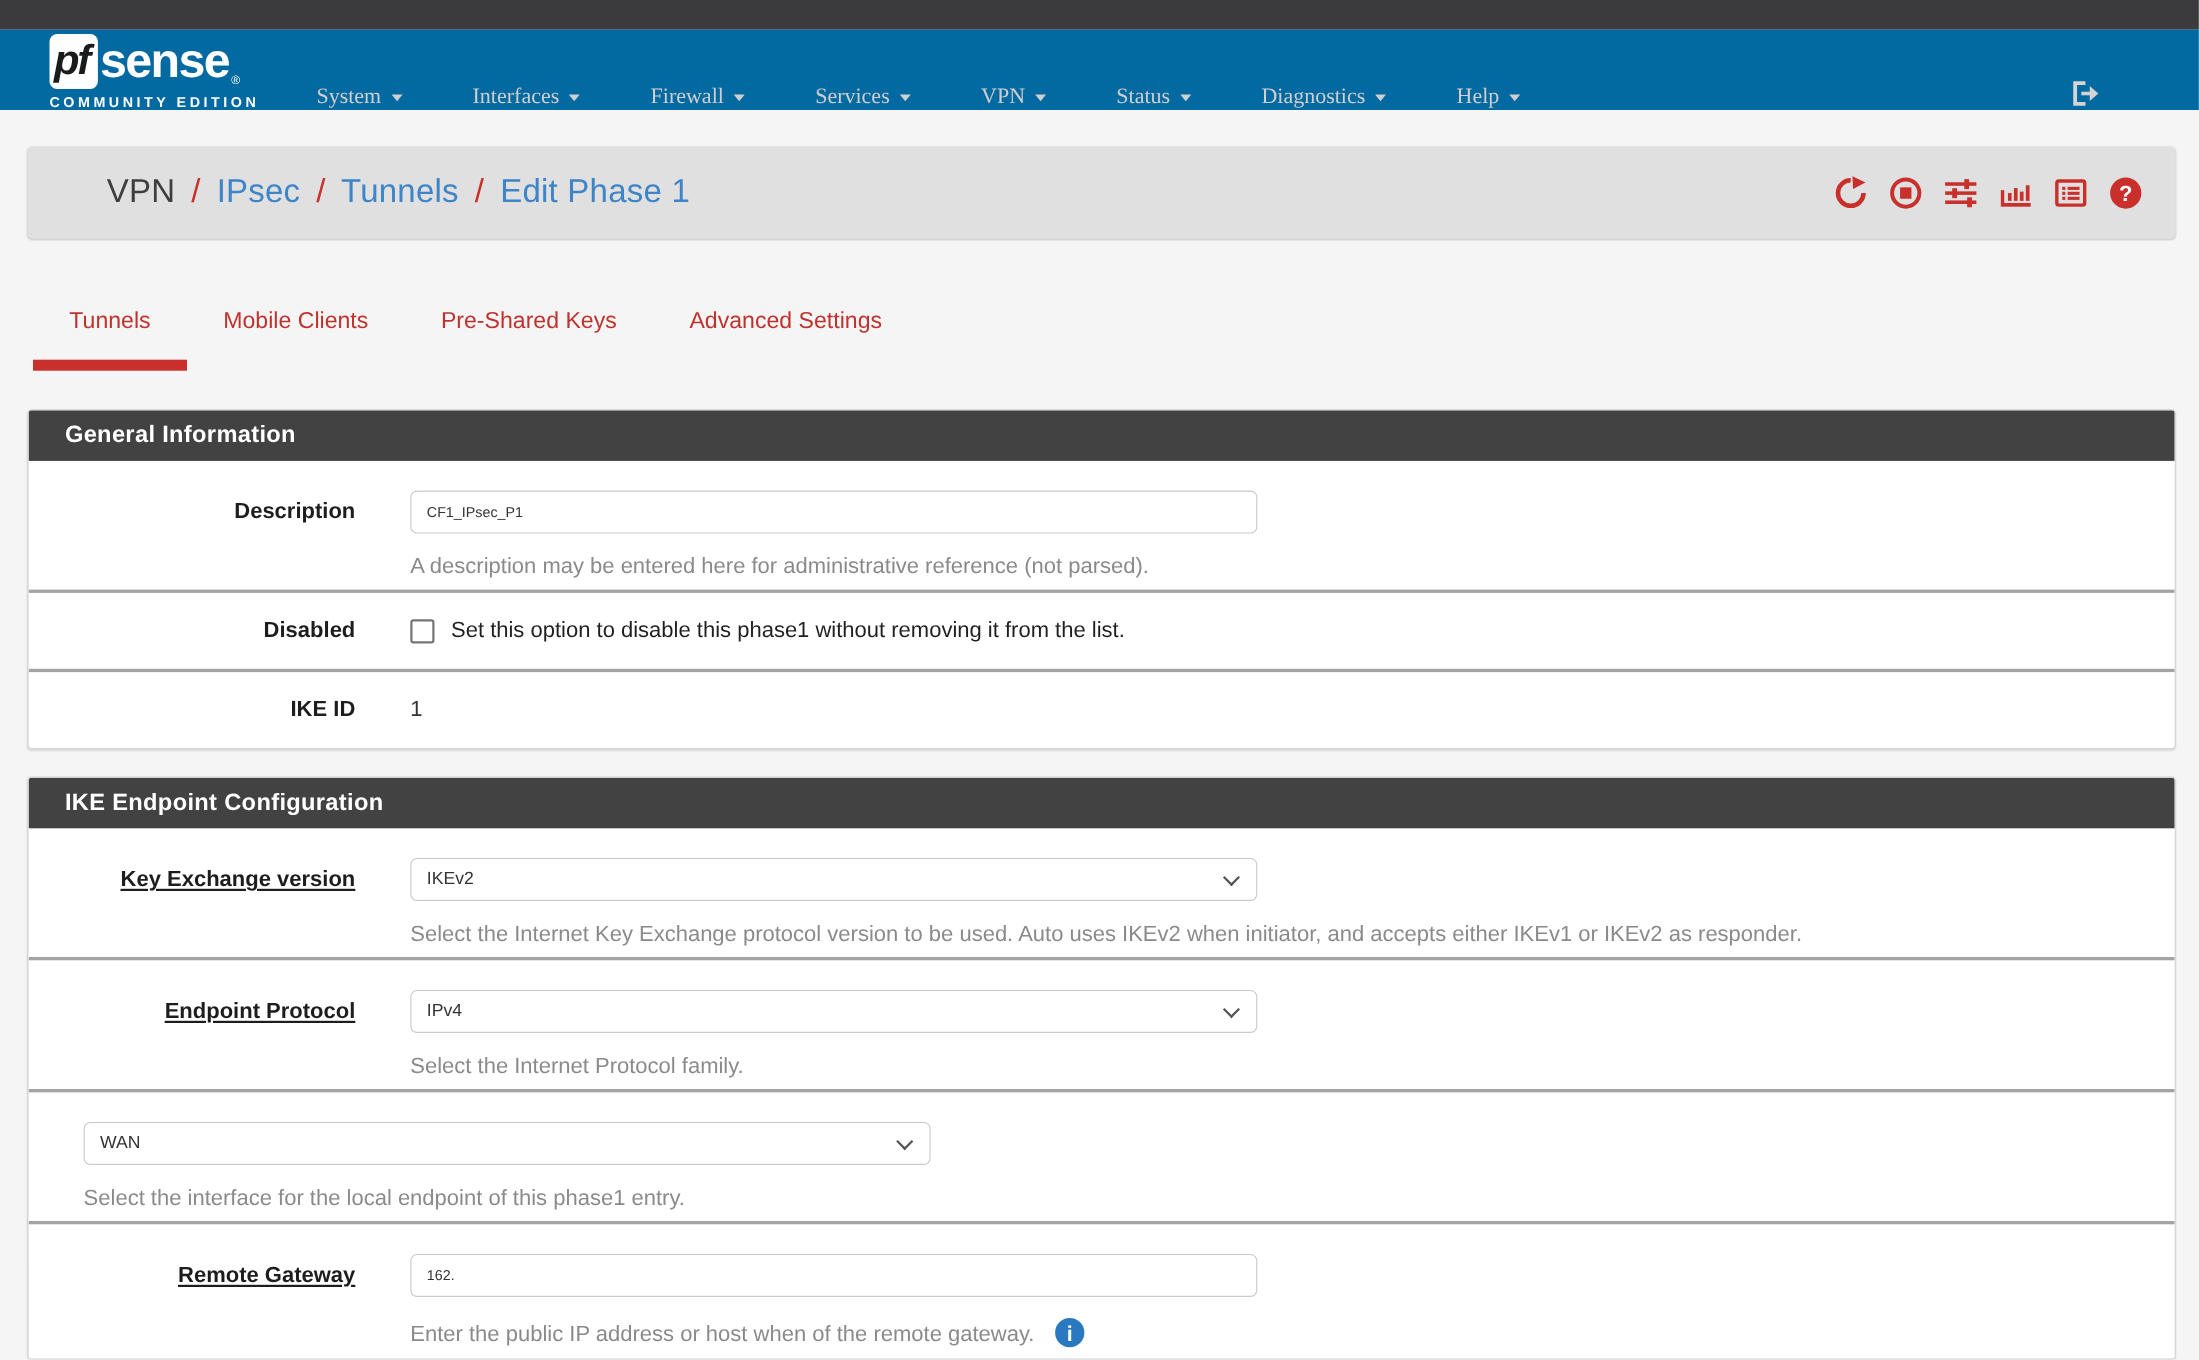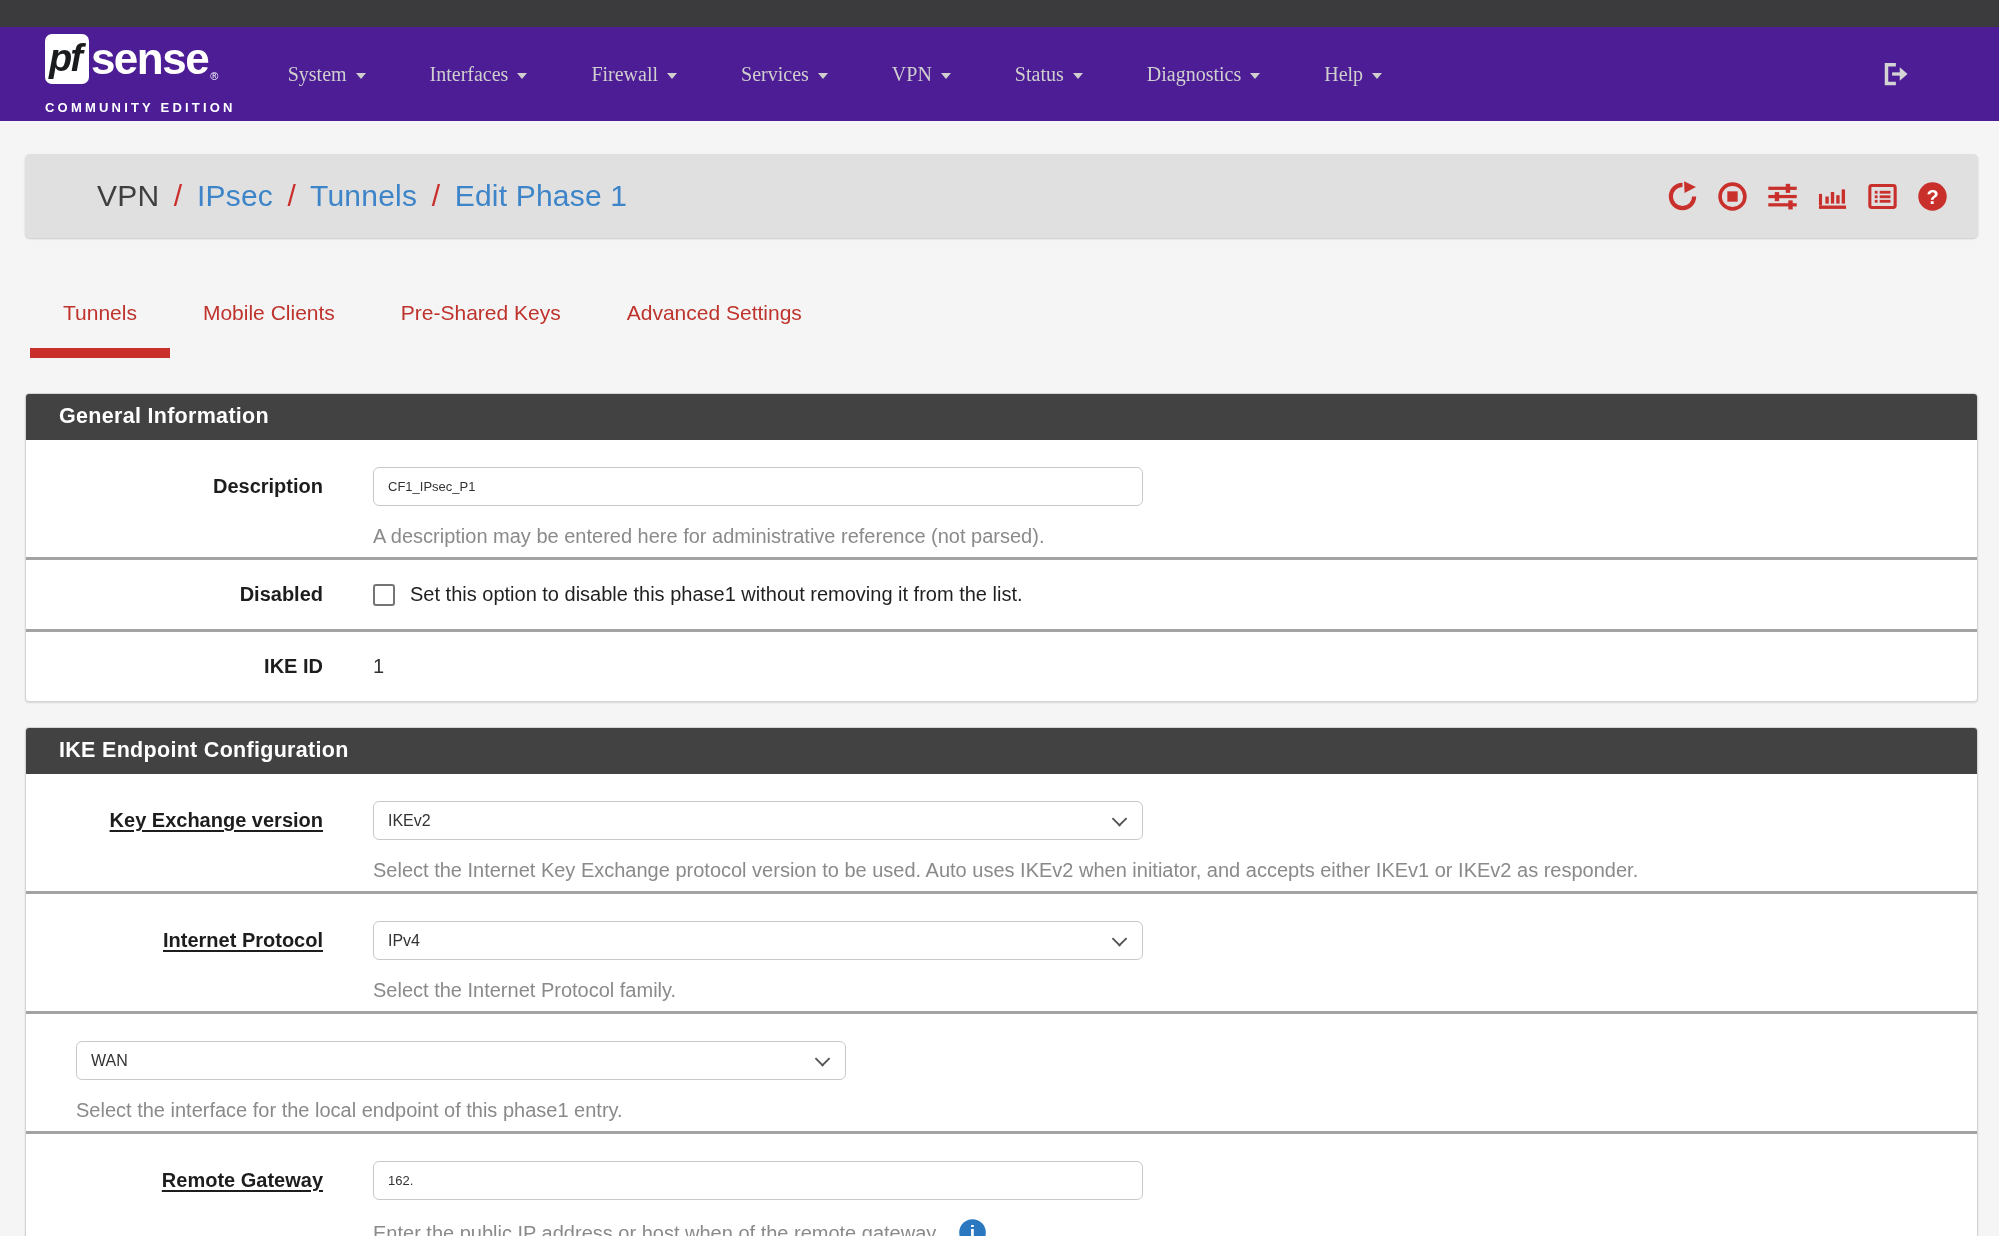--- a/index.html
+++ b/index.html
@@ -6,34 +6,34 @@
   html,body { width:1999px; height:1236px; overflow:hidden; }
   body {
     font-family: "Liberation Sans", sans-serif;
     background: #f5f5f5;
     color: #1d1d1d;
   }
 
   
   .top-strip { height:27px; background:#3b3b3d; }
   .navbar {
-    height:94px; background:#4c1d95;
-    display:flex; align-items:center;
+    height:73px; background:#0369a1;
+    display:flex; align-items:flex-end;
     padding:0 90px 0 45px;
   }
   .logo { display:flex; flex-direction:column; margin-right:52px; }
   .logo-main { display:flex; align-items:center; line-height:1; }
   .pf-box {
     background:#fff; color:#1a1b1d; border-radius:7px;
     font-weight:bold; font-style:italic;
     font-size:38px; padding:5px 8px 7px 4px; letter-spacing:-2px;
   }
   .sense { color:#fff; font-weight:bold; font-size:44px; letter-spacing:-1.5px; margin-left:2px; }
   .reg { color:#fff; font-size:11px; align-self:flex-end; margin:0 0 2px 2px; }
-  .edition { color:#fff; font-size:13px; font-weight:bold; letter-spacing:3.2px; margin-top:16px; }
+  .edition { color:#fff; font-size:13px; font-weight:bold; letter-spacing:3.2px; margin-top:4px; }
   .nav-menu { display:flex; gap:64px; align-items:center; }
   .nav-item { color:#cfcfcf; font-size:20px; cursor:pointer; white-space:nowrap;font-family:Liberation Serif, serif; }
   .caret {
     display:inline-block; width:0; height:0; margin-left:9px; vertical-align:middle;
     border-left:5.5px solid transparent; border-right:5.5px solid transparent;
     border-top:6.5px solid #cfcfcf;
   }
   .nav-spacer { flex:1; }
   .signout { display:flex; align-items:center; cursor:pointer; }
 
@@ -246,21 +246,21 @@
           <option>IKEv2</option>
         </select>
         <span class="chev"></span>
       </div>
       <div class="help-text">Select the Internet Key Exchange protocol version to be used. Auto uses IKEv2 when initiator, and accepts either IKEv1 or IKEv2 as responder.</div>
     </div>
   </div>
 
   <div class="form-row row-pad-input">
     <div class="row-label with-field">
-      <span class="u">Internet Protocol</span>
+      <span class="u">Endpoint Protocol</span>
     </div>
     <div class="row-content">
       <div class="select-wrap">
         <select class="styled-select">
           <option>IPv4</option>
         </select>
         <span class="chev"></span>
       </div>
       <div class="help-text">Select the Internet Protocol family.</div>
     </div>

